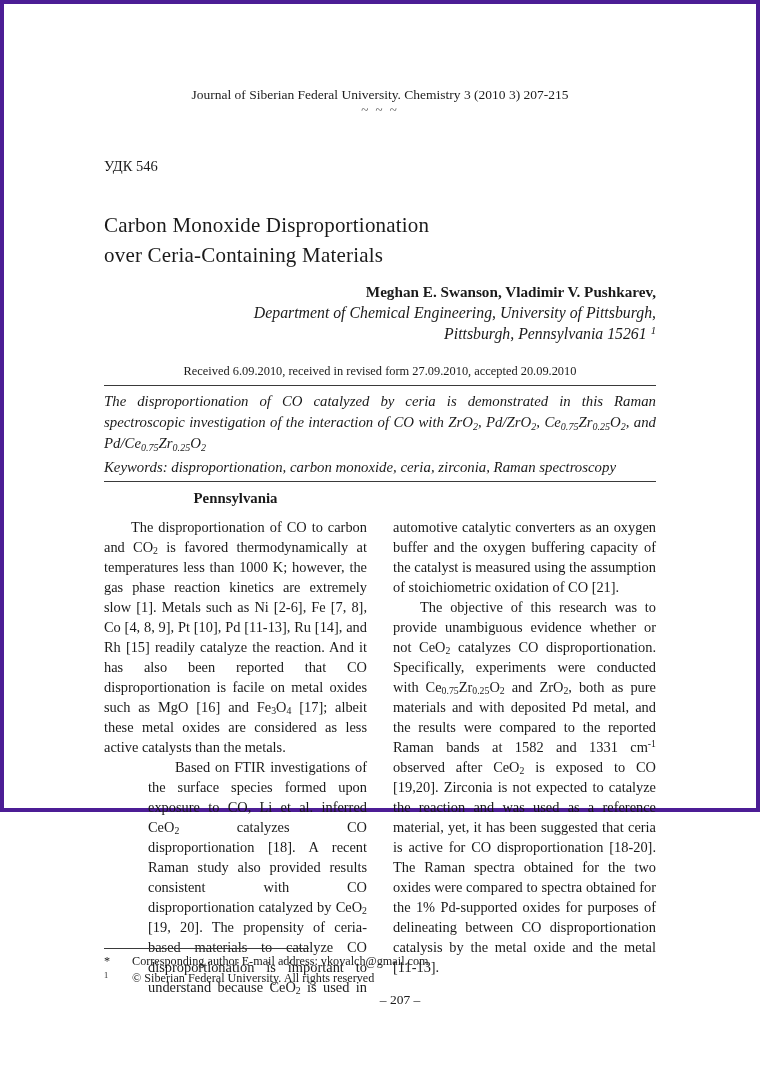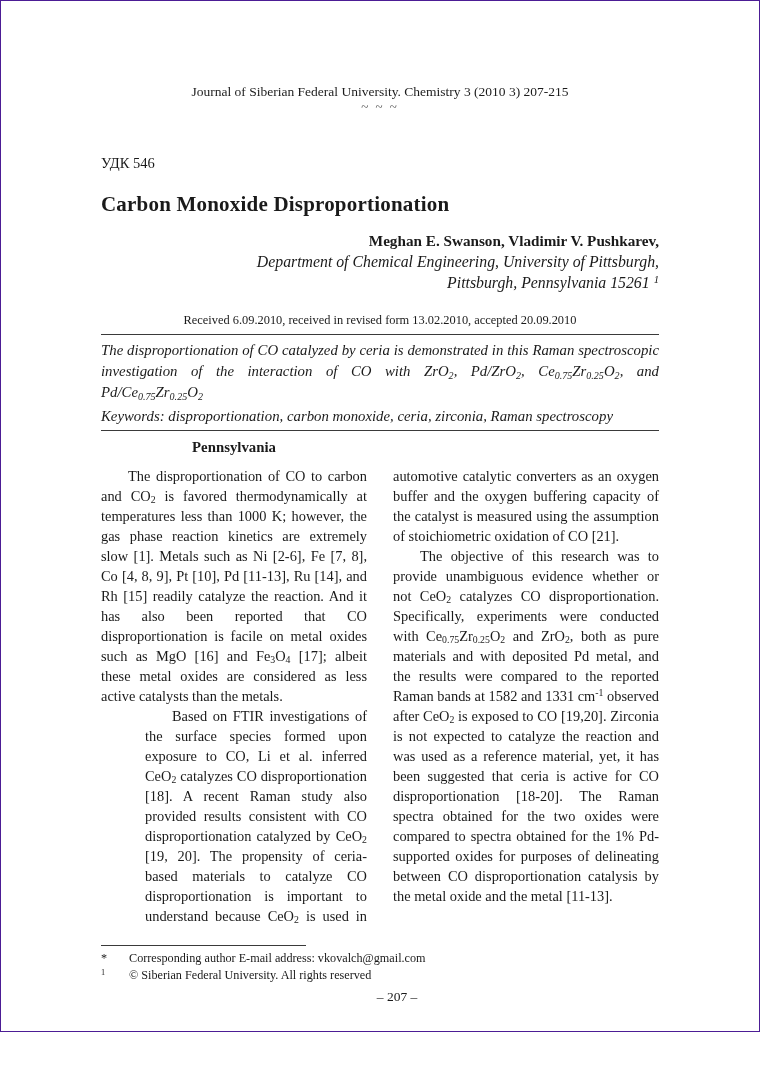--- a/index.html
+++ b/index.html
@@ -5,43 +5,43 @@
   * { margin: 0; padding: 0; box-sizing: border-box; }
   html, body { background: #ffffff; }
   body {
     width: 760px; height: 1080px;
     font-family: "Liberation Serif", "DejaVu Serif", serif;
     color: #1a1a1a;
     overflow: hidden;
   }
   .page {
     position: relative;
-    width: 760px; height: 1032px;
+    width: 760px; height: 812px;
     background: #ffffff;
-    border: 1px solid #4c1d95;
+    border: 4px solid #4c1d95;
     padding: 82px 100px 0 100px;
   }
   .journal-header {
     text-align: center;
     font-size: 13.5px; line-height: 17px;
     color: #1c1c1c;
   }
   .tildes {
     text-align: center;
     font-size: 13px; line-height: 14px;
     color: #4a4a4a;
     letter-spacing: 2px;
   }
   .udk {
     margin-top: 40px;
     font-size: 14.5px; line-height: 18px;
   }
   .title {
-    margin-top: 17px;
-    font-size: 21px; font-weight: bold;
+    margin-top: 35px;
+    font-size: 21px; font-weight: normal;
     line-height: 30px;
     letter-spacing: 0.2px;
   }
   .title .title-line { display: block; }
   .authors {
     margin-top: 12px;
     text-align: right;
     font-size: 15.2px; font-weight: bold;
     line-height: 20px;
   }
@@ -124,32 +124,33 @@
 
 <div class="page">
 
   <div class="journal-header">Journal of Siberian Federal University. Chemistry 3 (2010 3) 207-215</div>
   <div class="tildes">~ ~ ~</div>
 
   <div class="udk">УДК 546</div>
 
   <h1 class="title">
     <span class="title-line">Carbon Monoxide Disproportionation</span>
+    <span class="title-line">over Ceria-Containing Materials</span>
   </h1>
 
   <div class="authors">
     <span class="author-line">Meghan E. Swanson, Vladimir V. Pushkarev,</span>
   </div>
 
   <div class="affiliation">
     <span class="affil-line">Department of Chemical Engineering, University of Pittsburgh,</span>
     <span class="affil-line">Pittsburgh, Pennsylvania 15261 <sup>1</sup></span>
   </div>
 
-  <div class="received">Received 6.09.2010, received in revised form 13.02.2010, accepted 20.09.2010</div>
+  <div class="received">Received 6.09.2010, received in revised form 27.09.2010, accepted 20.09.2010</div>
 
   <hr class="rule">
 
   <div class="abstract">The disproportionation of CO catalyzed by ceria is demonstrated in this Raman spectroscopic investigation of the interaction of CO with ZrO<sub>2</sub>, Pd/ZrO<sub>2</sub>, Ce<sub>0.75</sub>Zr<sub>0.25</sub>O<sub>2</sub>, and Pd/Ce<sub>0.75</sub>Zr<sub>0.25</sub>O<sub>2</sub></div>
   <div class="keywords">Keywords: disproportionation, carbon monoxide, ceria, zirconia, Raman spectroscopy</div>
 
   <hr class="rule rule2">
 
   <div class="columns">
     <div class="col col-left">

